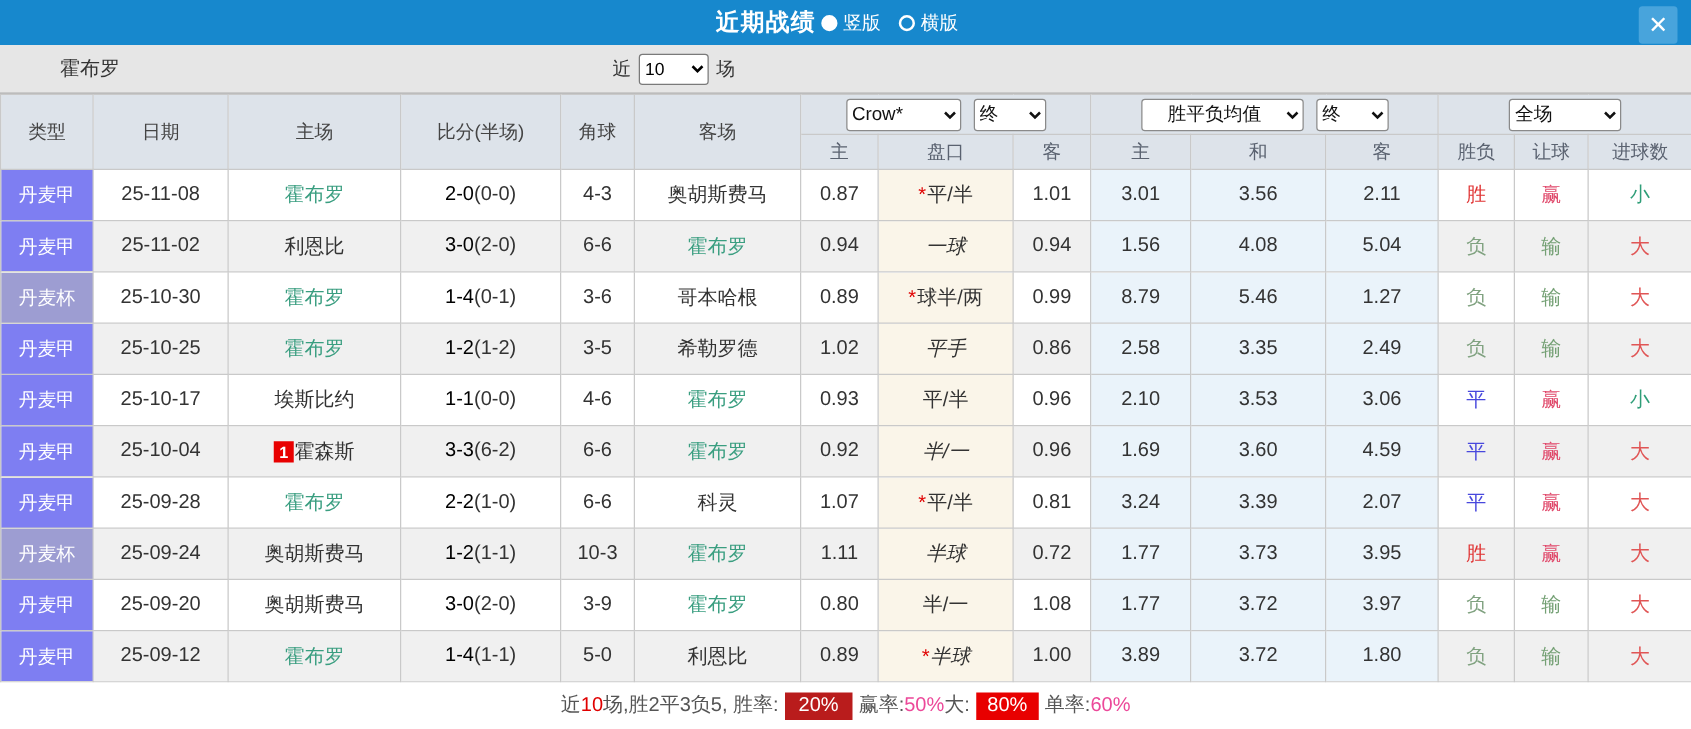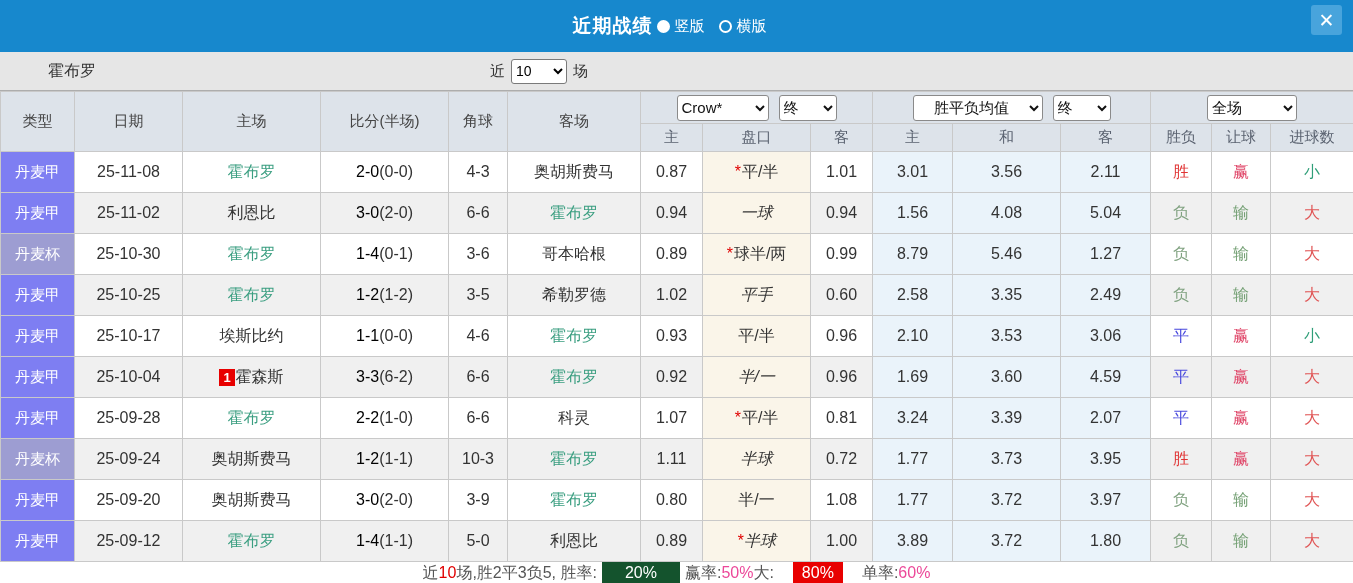--- a/index.html
+++ b/index.html
@@ -1,20 +1,20 @@
 <!DOCTYPE html>
 <html><head>
 <meta charset="utf-8">
 <style>
   * { box-sizing: border-box; margin: 0; padding: 0; }
   html,body { width:1353px; height:583px; background:#fff; font-family:"Liberation Sans","DejaVu Sans",sans-serif; }
   .app { width:1353px; height:583px; display:flex; flex-direction:column; overflow:hidden; }
 
   
-  .titlebar { height:52px; background:#1788cd; color:#fff; display:flex; align-items:center; justify-content:center; position:relative; flex:0 0 auto; }
+  .titlebar { height:36px; background:#1788cd; color:#fff; display:flex; align-items:center; justify-content:center; position:relative; flex:0 0 auto; }
   .titlebar .title { font-weight:bold; font-size:19px; letter-spacing:1px; }
   .view-toggle { display:flex; align-items:center; font-size:15px; margin-left:4px; }
   .view-option { display:flex; align-items:center; margin-right:14px; cursor:pointer; }
   .radio-dot { width:13px; height:13px; border-radius:50%; margin-right:5px; display:inline-block; }
   .radio-dot.on  { background:#fff; border:2px solid #fff; }
   .radio-dot.off { background:transparent; border:2px solid #fff; }
   .close-btn { position:absolute; right:11px; top:5px; width:31px; height:30px; background:#48a4dc; border-radius:3px; color:#fff; font-size:19px; font-weight:bold; display:flex; align-items:center; justify-content:center; cursor:pointer; }
 
   
   .filterbar { height:39px; background:#e6e6e6; border-bottom:1px solid #adadad; display:flex; align-items:center; position:relative; font-size:15px; color:#333; flex:0 0 auto; }
@@ -49,22 +49,22 @@
   .rank-badge { display:inline-block; background:#e80000; color:#fff; font-size:13px; font-weight:bold; padding:1px 4px; margin-right:1px; line-height:15px; }
   .res-win   { color:#e03333; } .res-draw { color:#4848dd; } .res-lose { color:#80a280; }
   .res-hwin  { color:#e0486a; } .res-hlose{ color:#74a074; }
   .res-big   { color:#e05555; } .res-small{ color:#2f9e78; }
 
   
   .footer { flex:1 1 auto; background:#fff; display:flex; align-items:center; justify-content:center; font-size:16px; color:#555; }
   .footer .f-plain { color:#555; }
   .footer .f-red   { color:#e00000; }
   .footer .f-blue  { color:#ec4899; }
-  .footer .badge-green { background:#14532d; color:#fff; padding:2px 23px; margin:0 5px; }
-  .footer .badge-red   { background:#e80000; color:#fff; padding:2px 9px; margin:0 19px; }
+  .footer .badge-green { background:#b91c1c; color:#fff; padding:2px 11px; margin:0 5px; }
+  .footer .badge-red   { background:#e80000; color:#fff; padding:2px 9px; margin:0 5px; }
 </style>
 </head>
 <body>
 
 <div class="app">
 
   <div class="titlebar">
     <span class="title">近期战绩</span>
     <span class="view-toggle">
         <span class="view-option">
@@ -202,21 +202,21 @@
         </tr>
         <tr class="even">
           <td class="t-league">丹麦甲</td>
           <td>25-10-25</td>
           <td><span class="team-green">霍布罗</span></td>
           <td><span class="score-main">1-2</span><span class="score-half">(1-2)</span></td>
           <td>3-5</td>
           <td><span>希勒罗德</span></td>
           <td>1.02</td>
           <td class="cell-line"><span>平手</span></td>
-          <td>0.60</td>
+          <td>0.86</td>
           <td class="cell-eu">2.58</td>
           <td class="cell-eu">3.35</td>
           <td class="cell-eu">2.49</td>
           <td class="res-lose">负</td>
           <td class="res-hlose">输</td>
           <td class="res-big">大</td>
         </tr>
         <tr>
           <td class="t-league">丹麦甲</td>
           <td>25-10-17</td>

